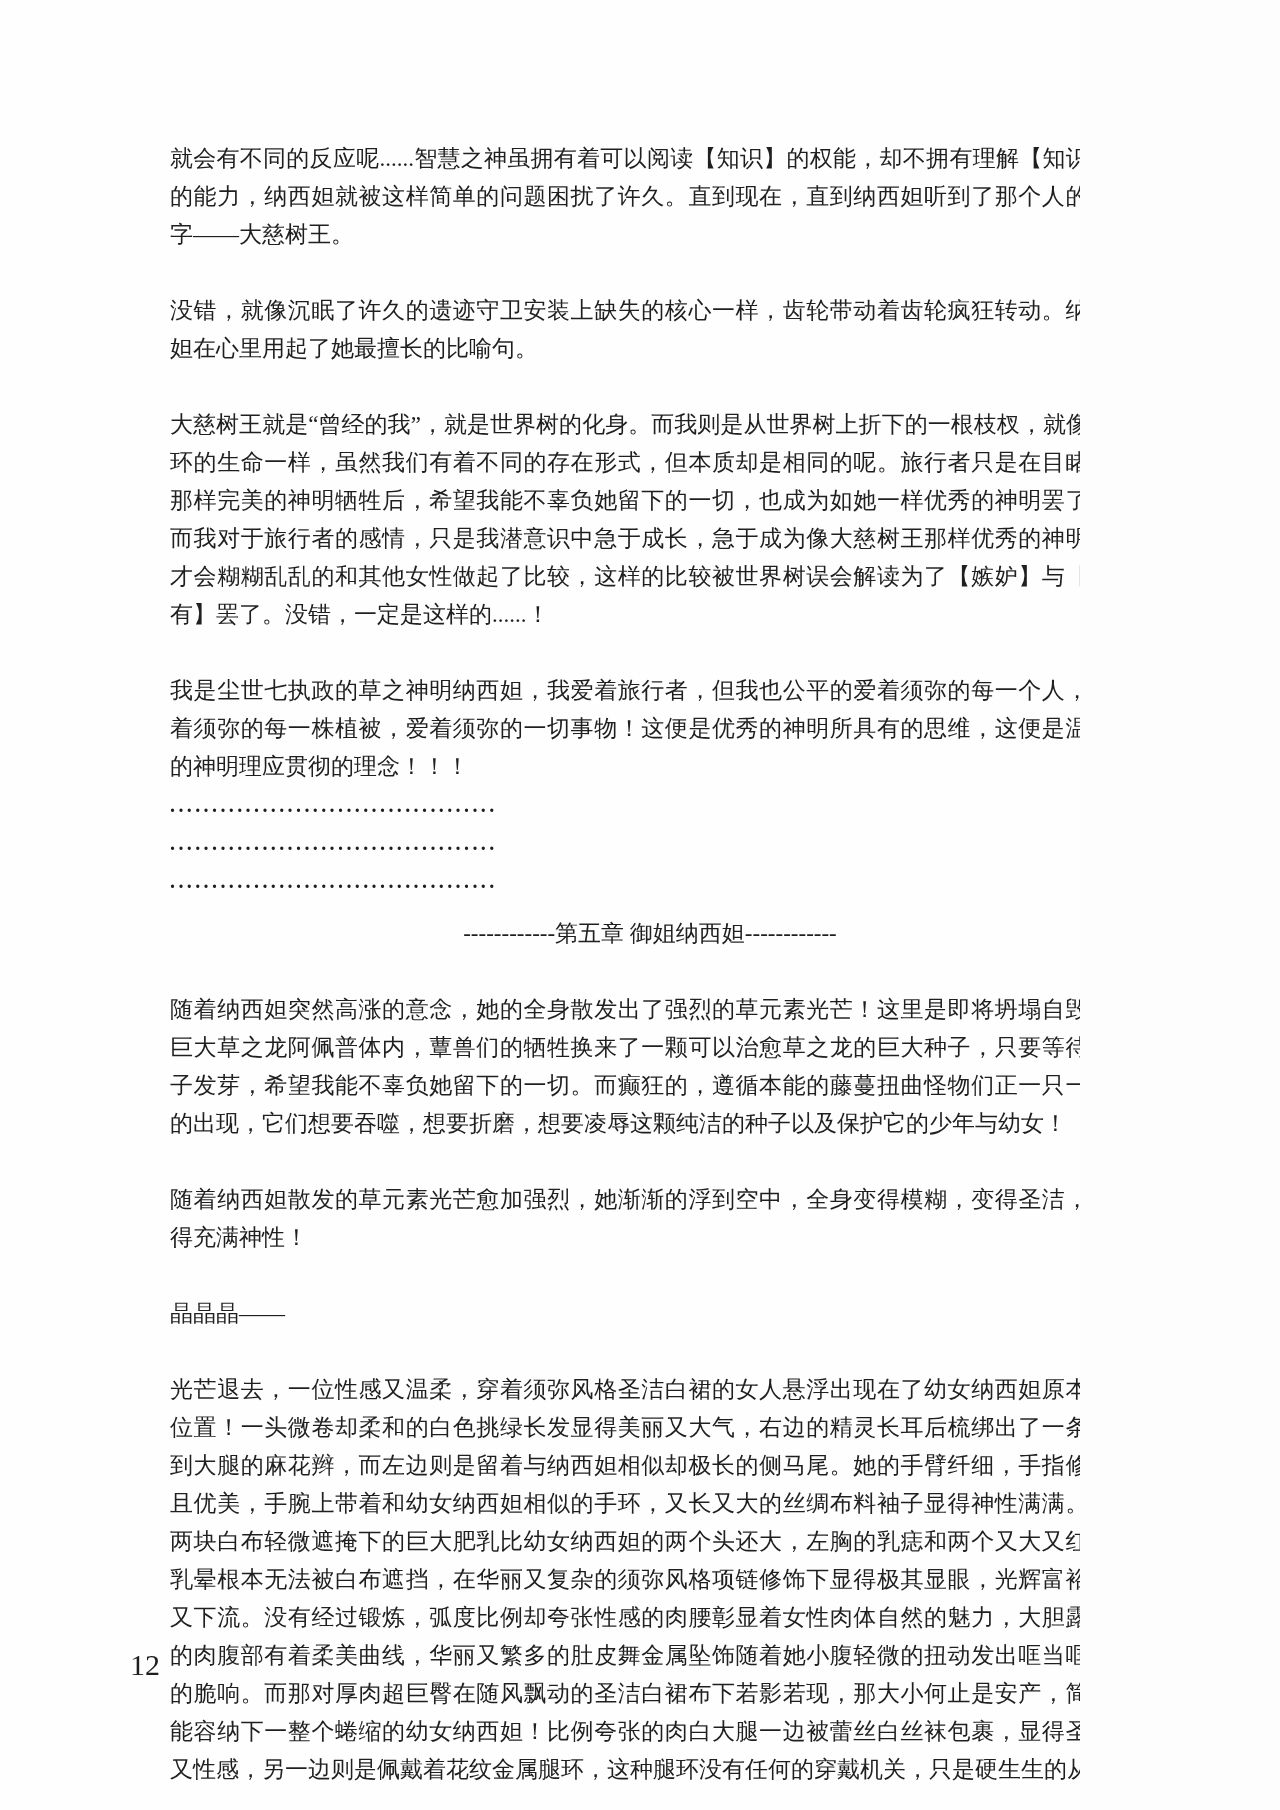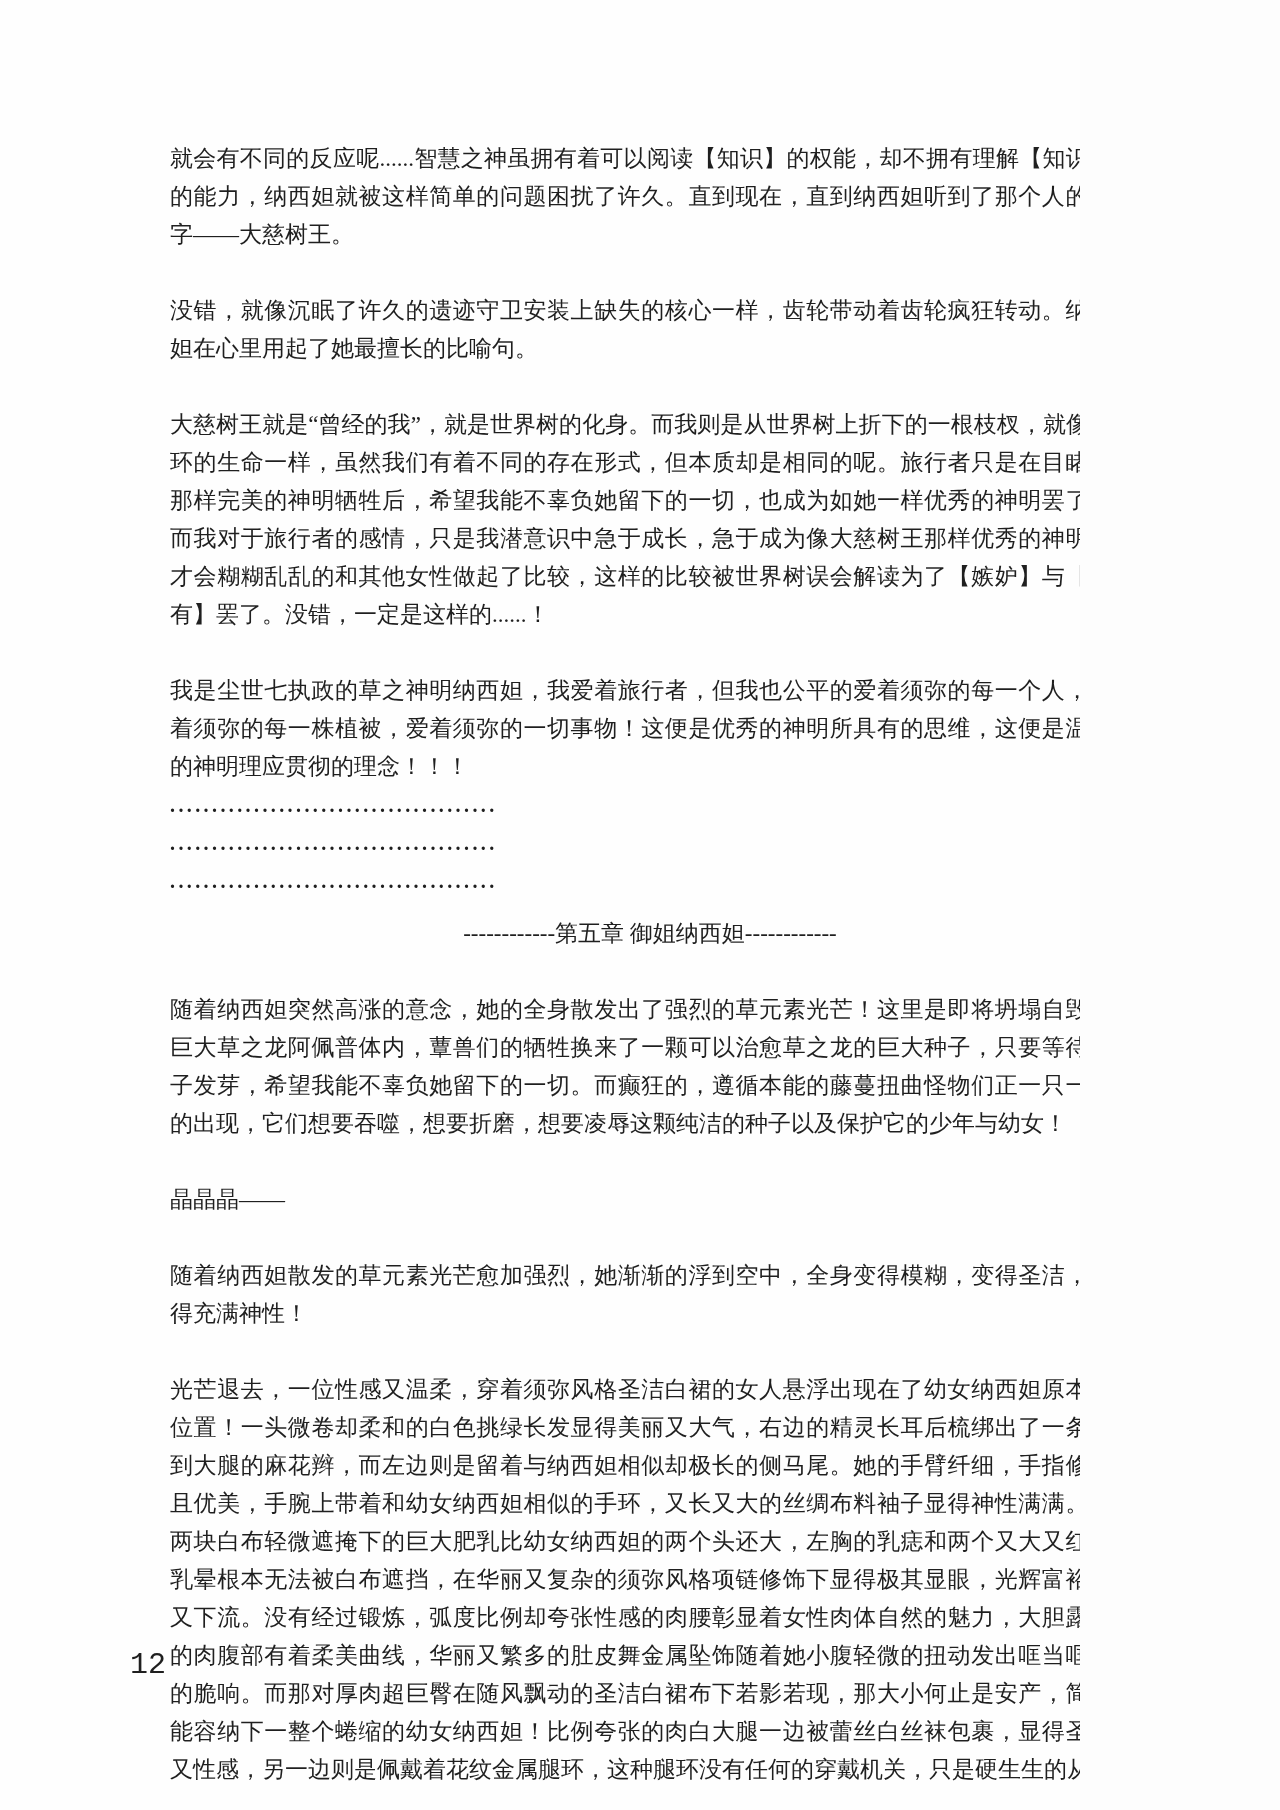--- a/index.html
+++ b/index.html
@@ -41,37 +41,37 @@
   .content p.heading {
     margin-top: 15px;
     margin-bottom: 38px;
     text-align: center;
     padding-left: 18px;
   }
   .page-number {
     position: absolute;
     left: 130px;
     top: 1648px;
-    font-family: Liberation Mono, monospace;
+    font-family: Liberation Serif, serif;
     font-size: 30px;
     color: #1f1f1f;
   }
 </style>
 </head>
 <body>
 
 <div class="page">
   <div class="content">
     <p>就会有不同的反应呢......智慧之神虽拥有着可以阅读【知识】的权能，却不拥有理解【知识】的能力，纳西妲就被这样简单的问题困扰了许久。直到现在，直到纳西妲听到了那个人的名字——大慈树王。</p>
     <p>没错，就像沉眠了许久的遗迹守卫安装上缺失的核心一样，齿轮带动着齿轮疯狂转动。纳西妲在心里用起了她最擅长的比喻句。</p>
     <p>大慈树王就是“曾经的我”，就是世界树的化身。而我则是从世界树上折下的一根枝杈，就像循环的生命一样，虽然我们有着不同的存在形式，但本质却是相同的呢。旅行者只是在目睹了那样完美的神明牺牲后，希望我能不辜负她留下的一切，也成为如她一样优秀的神明罢了。而我对于旅行者的感情，只是我潜意识中急于成长，急于成为像大慈树王那样优秀的神明，才会糊糊乱乱的和其他女性做起了比较，这样的比较被世界树误会解读为了【嫉妒】与【占有】罢了。没错，一定是这样的......！</p>
     <p class="no-gap">我是尘世七执政的草之神明纳西妲，我爱着旅行者，但我也公平的爱着须弥的每一个人，爱着须弥的每一株植被，爱着须弥的一切事物！这便是优秀的神明所具有的思维，这便是温柔的神明理应贯彻的理念！！！</p>
     <p class="dots">.......................................</p>
     <p class="dots">.......................................</p>
     <p class="dots">.......................................</p>
     <p class="heading">------------第五章 御姐纳西妲------------</p>
     <p>随着纳西妲突然高涨的意念，她的全身散发出了强烈的草元素光芒！这里是即将坍塌自毁的巨大草之龙阿佩普体内，蕈兽们的牺牲换来了一颗可以治愈草之龙的巨大种子，只要等待种子发芽，希望我能不辜负她留下的一切。而癫狂的，遵循本能的藤蔓扭曲怪物们正一只一只的出现，它们想要吞噬，想要折磨，想要凌辱这颗纯洁的种子以及保护它的少年与幼女！</p>
+    <p>随着纳西妲散发的草元素光芒愈加强烈，她渐渐的浮到空中，全身变得模糊，变得圣洁，变得充满神性！</p>
     <p>晶晶晶——</p>
-    <p>随着纳西妲散发的草元素光芒愈加强烈，她渐渐的浮到空中，全身变得模糊，变得圣洁，变得充满神性！</p>
     <p>光芒退去，一位性感又温柔，穿着须弥风格圣洁白裙的女人悬浮出现在了幼女纳西妲原本的位置！一头微卷却柔和的白色挑绿长发显得美丽又大气，右边的精灵长耳后梳绑出了一条长到大腿的麻花辫，而左边则是留着与纳西妲相似却极长的侧马尾。她的手臂纤细，手指修长且优美，手腕上带着和幼女纳西妲相似的手环，又长又大的丝绸布料袖子显得神性满满。在两块白布轻微遮掩下的巨大肥乳比幼女纳西妲的两个头还大，左胸的乳痣和两个又大又红的乳晕根本无法被白布遮挡，在华丽又复杂的须弥风格项链修饰下显得极其显眼，光辉富裕却又下流。没有经过锻炼，弧度比例却夸张性感的肉腰彰显着女性肉体自然的魅力，大胆露出的肉腹部有着柔美曲线，华丽又繁多的肚皮舞金属坠饰随着她小腹轻微的扭动发出哐当哐当的脆响。而那对厚肉超巨臀在随风飘动的圣洁白裙布下若影若现，那大小何止是安产，简直能容纳下一整个蜷缩的幼女纳西妲！比例夸张的肉白大腿一边被蕾丝白丝袜包裹，显得圣洁又性感，另一边则是佩戴着花纹金属腿环，这种腿环没有任何的穿戴机关，只是硬生生的从</p>
   </div>
   <div class="page-number">12</div>
 </div>
 
 </body></html>

